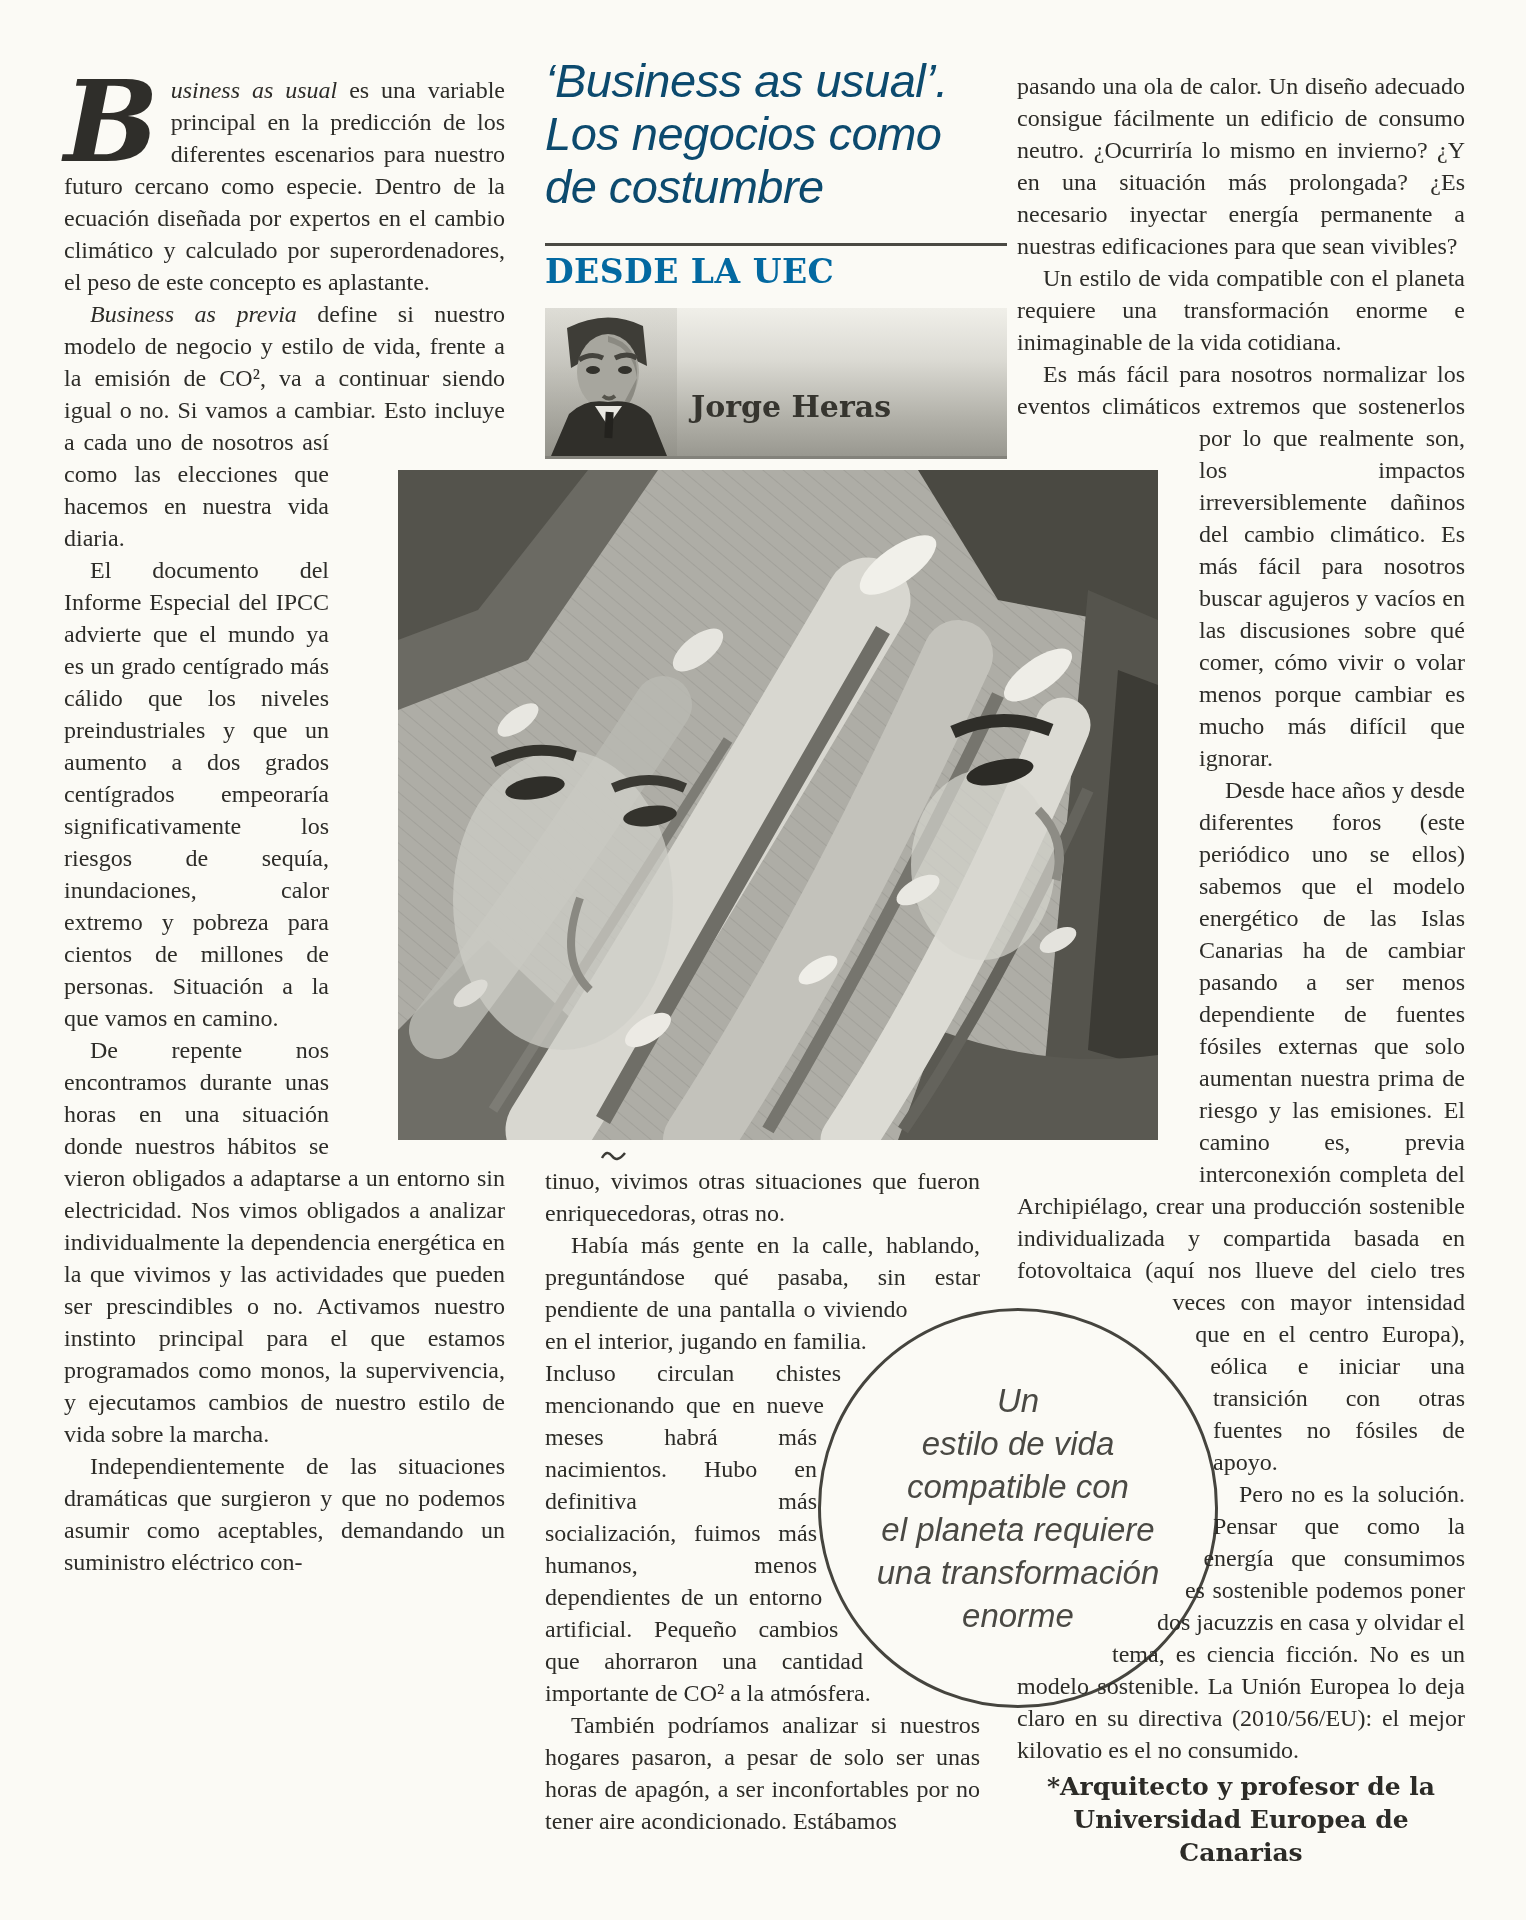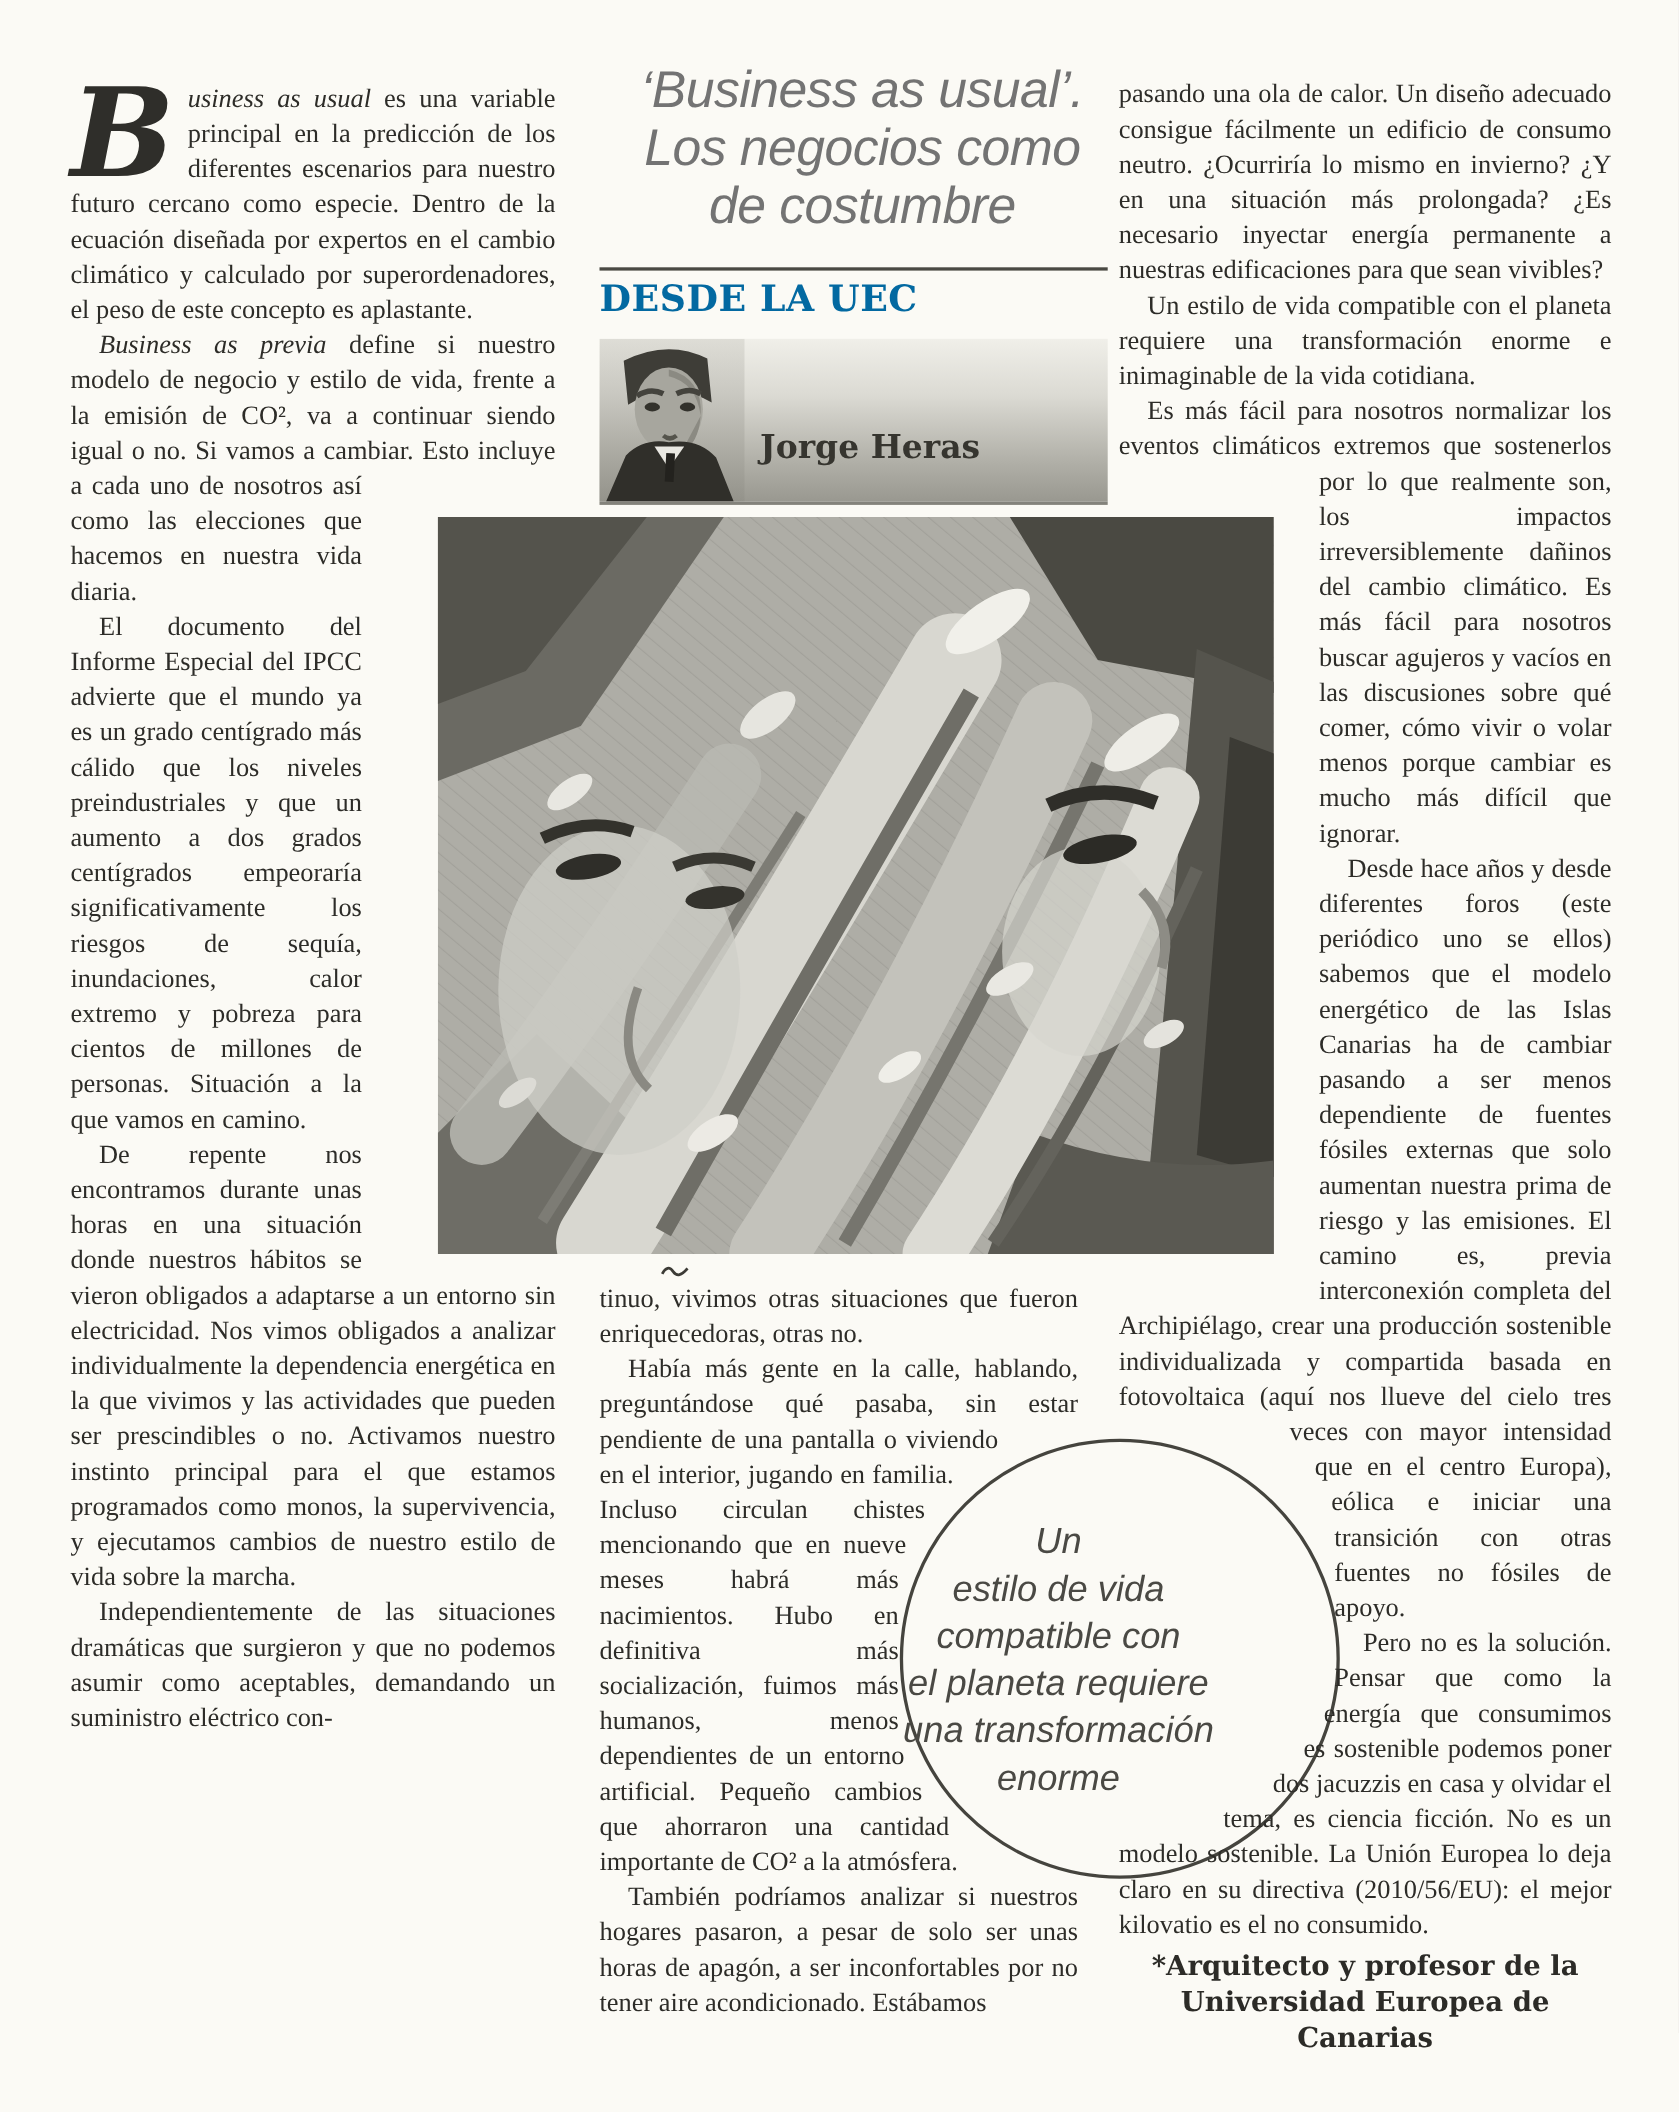--- a/index.html
+++ b/index.html
@@ -31,21 +31,21 @@
   .cut-illus  { float:left;  width:182px; height:745px; }
   .cut-circle-l { float:left;  width:196px; height:400px;
                   shape-outside:circle(202px at -2px 200px); shape-margin:6px; }
   .cut-circle-r { float:right; width:163px; height:400px;
                   shape-outside:circle(202px at 198px 210px); shape-margin:6px; }
 
   
   .headline {
     left:545px; top:54px; width:478px;
     font:italic 400 47px/53px "Liberation Sans", sans-serif;
-    letter-spacing:-0.5px; color:#737373; white-space:pre-line;text-align:center;
+    letter-spacing:-0.5px; color:#0c4a6e; white-space:pre-line;
   }
   .rule   { left:545px; top:243px; width:462px; height:3px; background:#4a4943; }
   .kicker {
     left:545px; top:252px;
     font:700 33px/40px "DejaVu Serif", serif;
     letter-spacing:0.5px; color:#0369a1;
   }
   .byline-strip {
     left:545px; top:308px; width:462px; height:148px;
     background:linear-gradient(180deg,#f0efe9 0%,#dbdad3 35%,#b1b0a8 75%,#999890 100%);
@@ -59,21 +59,21 @@
   .author-photo { position:absolute; left:0; bottom:0; }
 
   
   .illustration { left:398px; top:470px; width:760px; height:670px; }
   .artist-mark  { left:600px; top:1148px; }
 
   
   .quote-circle {
     left:818px; top:1308px; width:394px; height:394px;
     border:3px solid #45443e; border-radius:50%;
-    display:flex; align-items:center; 
+    display:flex; align-items:center; justify-content:center;
   }
   .pull-quote {
     font:italic 400 33px/43px "Liberation Sans", sans-serif;
     color:#4a4944; text-align:center; white-space:pre-line;
   }
 
   .sig {
     font:700 25px/33px "DejaVu Serif", serif;
     text-align:center; white-space:pre-line; margin-top:4px; color:#2c2b27;
   }

